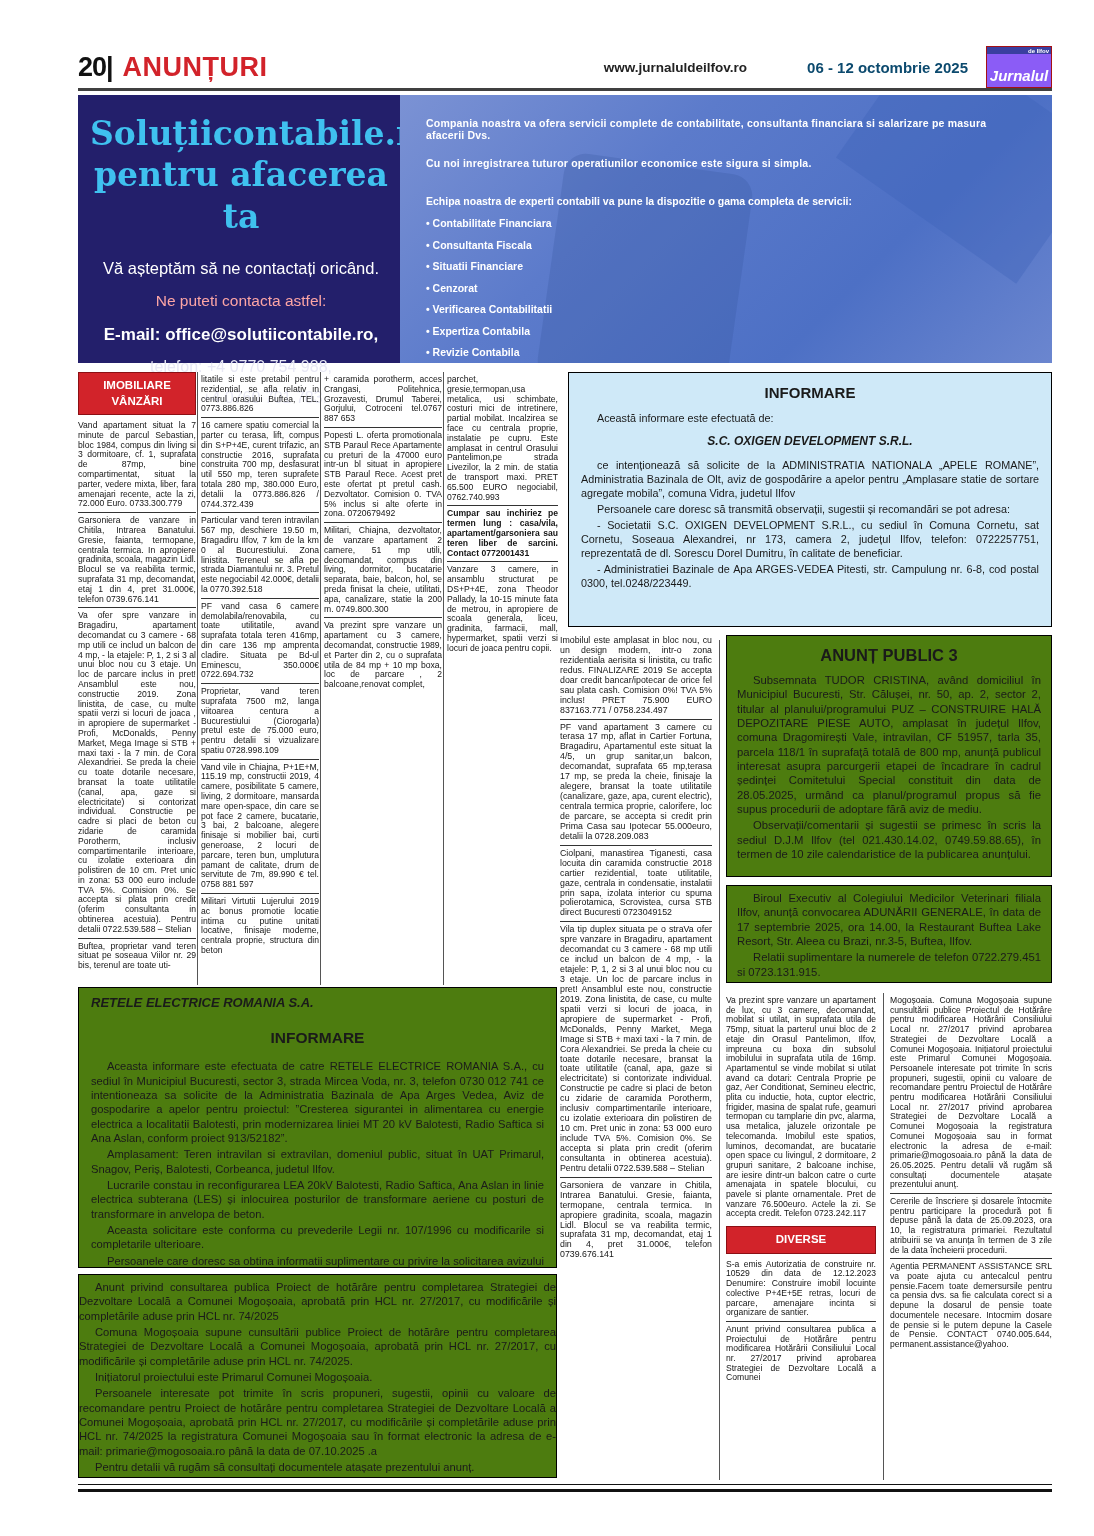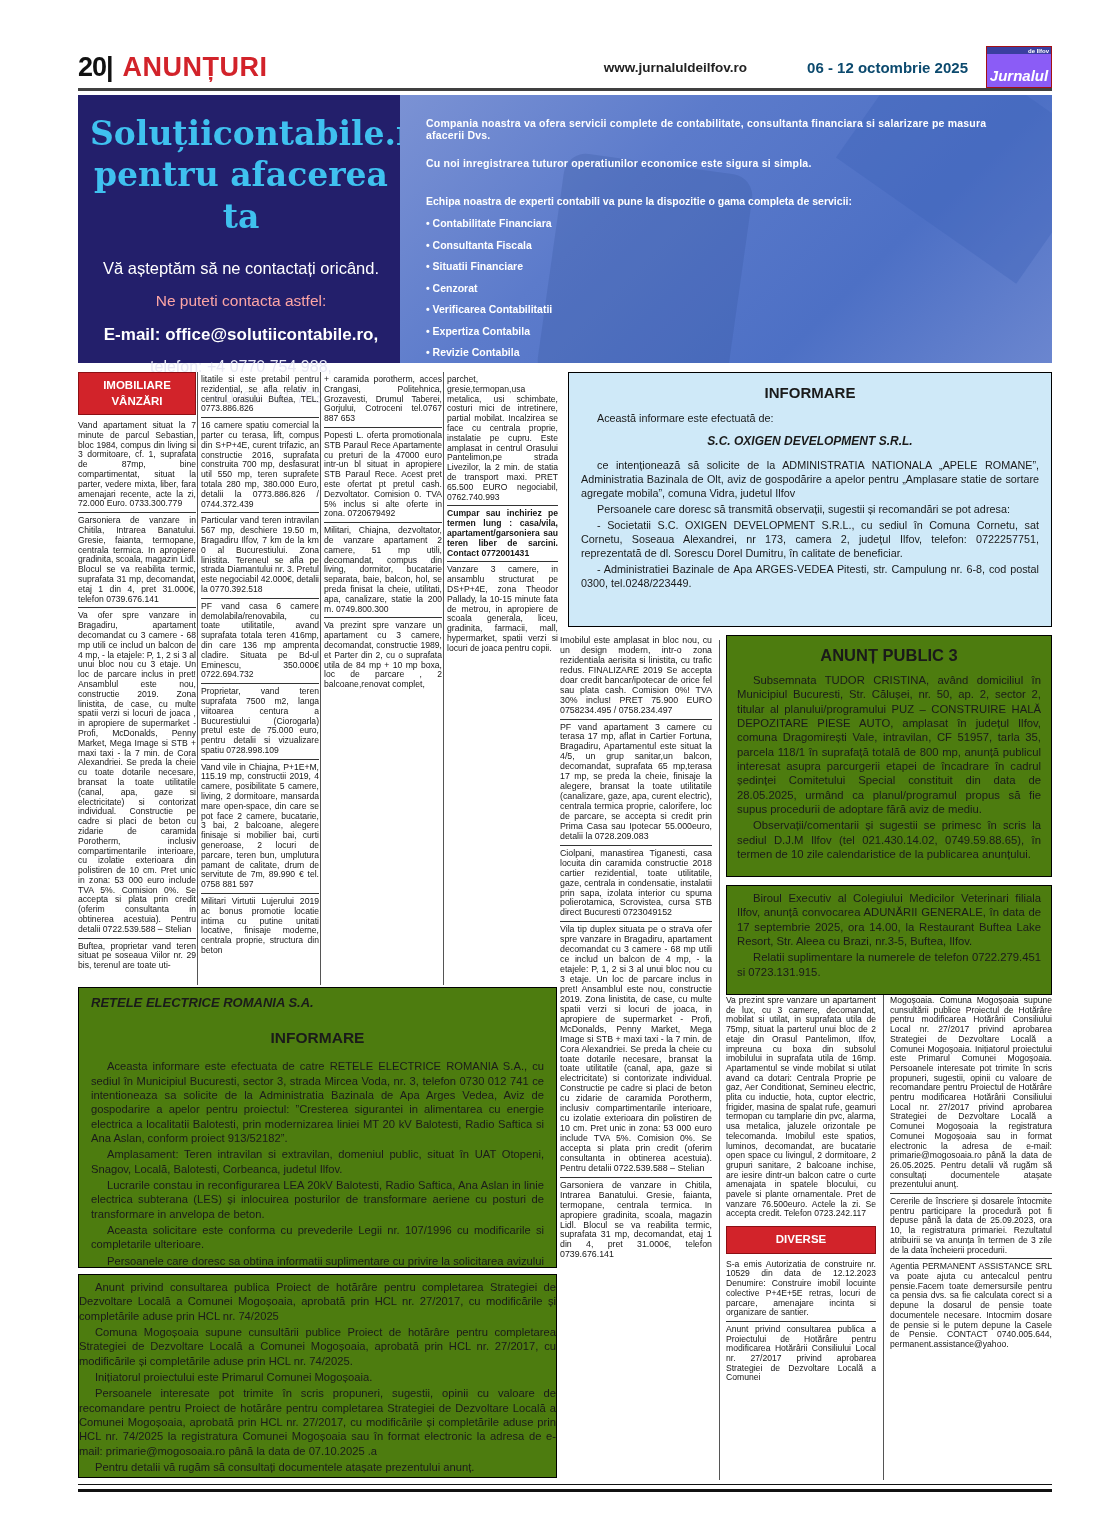--- a/index.html
+++ b/index.html
@@ -47,21 +47,21 @@
   .vline{width:1px;background:#555;}
   
   .bx{box-sizing:border-box;border:1.5px solid #000;background:#4d7c0f;}
   .bx p{margin:0 0 2px 0;text-align:justify;text-indent:16px;}
   .bx-title{font-weight:bold;text-align:center;}
   .oxigen{left:568px;top:372px;width:484px;height:255px;background:#cfe9f8;border:1px solid #000;padding:8px 12px;font-size:10.8px;line-height:1.3;}
   .oxigen .bx-title{font-size:15px;margin:2px 0 8px 0;}
   .s-subtitle{text-align:center !important;font-weight:bold;font-size:12px;text-indent:0 !important;margin:9px 0 !important;font-style:italic;}
   .anunt3{left:726px;top:635px;width:326px;height:242px;padding:7px 10px;font-size:11.3px;line-height:1.27;}
   .anunt3 .bx-title{font-size:16.5px;margin:2px 0 7px 0;}
-  .birou{left:726px;top:885px;width:326px;height:110px;padding:5px 10px;font-size:11.3px;line-height:1.27;overflow:hidden;}
+  .birou{left:726px;top:885px;width:326px;height:98px;padding:5px 10px;font-size:11.3px;line-height:1.27;overflow:hidden;}
   .retele{left:78px;top:987px;width:479px;height:281px;padding:5px 12px;font-size:11.2px;line-height:1.28;overflow:hidden;}
   .retele .company{font-weight:bold;font-style:italic;font-size:13px;margin:2px 0 16px 0;}
   .retele .bx-title{font-size:15.5px;margin:0 0 12px 0;}
   .mogo{left:78px;top:1274px;width:479px;height:204px;padding:5px 0;font-size:11.2px;line-height:1.28;overflow:hidden;}
   .bottom-rule{left:78px;top:1484px;width:974px;height:4px;border-top:1.5px solid #111;border-bottom:3.5px solid #111;}
 </style>
 </head>
 <body>
 
 <div class="abs header">
@@ -139,21 +139,21 @@
 </div>
 <div class="abs col c4">
   <div>
       <div class="ad">parchet, gresie,termopan,usa metalica, usi schimbate, costuri mici de intretinere, partial mobilat. Incalzirea se face cu centrala proprie, instalatie pe cupru. Este amplasat in centrul Orasului Pantelimon,pe strada Livezilor, la 2 min. de statia de transport maxi. PRET 65.500 EURO negociabil, 0762.740.993</div>
       <div class="ad s-bold">Cumpar sau inchiriez pe termen lung : casa/vila, apartament/garsoniera sau teren liber de sarcini. Contact 0772001431</div>
       <div class="ad">Vanzare 3 camere, in ansamblu structurat pe DS+P+4E, zona Theodor Pallady, la 10-15 minute fata de metrou, in apropiere de scoala generala, liceu, gradinita, farmacii, mall, hypermarket, spatii verzi si locuri de joaca pentru copii.</div>
     </div>
 </div>
 <div class="abs col c5">
   <div>
-      <div class="ad">Imobilul este amplasat in bloc nou, cu un design modern, intr-o zona rezidentiala aerisita si linistita, cu trafic redus. FINALIZARE 2019 Se accepta doar credit bancar/ipotecar de orice fel sau plata cash. Comision 0%! TVA 30% inclus! PRET 75.900 EURO 0758234.495 / 0758.234.497</div>
+      <div class="ad">Imobilul este amplasat in bloc nou, cu un design modern, intr-o zona rezidentiala aerisita si linistita, cu trafic redus. FINALIZARE 2019 Se accepta doar credit bancar/ipotecar de orice fel sau plata cash. Comision 0%! TVA 5% inclus! PRET 75.900 EURO 837163.771 / 0758.234.497</div>
       <div class="ad">PF vand apartament 3 camere cu terasa 17 mp, aflat in Cartier Fortuna, Bragadiru, Apartamentul este situat la 4/5, un grup sanitar,un balcon, decomandat, suprafata 65 mp,terasa 17 mp, se preda la cheie, finisaje la alegere, bransat la toate utilitatile (canalizare, gaze, apa, curent electric), centrala termica proprie, calorifere, loc de parcare, se accepta si credit prin Prima Casa sau Ipotecar 55.000euro, detalii la 0728.209.083</div>
       <div class="ad">Ciolpani, manastirea Tiganesti, casa locuita din caramida constructie 2018 cartier rezidential, toate utilitatile, gaze, centrala in condensatie, instalatii prin sapa, izolata interior cu spuma polierotamica, Scrovistea, cursa STB direct Bucuresti 0723049152</div>
       <div class="ad">Vila tip duplex situata pe o straVa ofer spre vanzare in Bragadiru, apartament decomandat cu 3 camere - 68 mp utili ce includ un balcon de 4 mp, - la etajele: P, 1, 2 si 3 al unui bloc nou cu 3 etaje. Un loc de parcare inclus in pret! Ansamblul este nou, constructie 2019. Zona linistita, de case, cu multe spatii verzi si locuri de joaca, in apropiere de supermarket - Profi, McDonalds, Penny Market, Mega Image si STB + maxi taxi - la 7 min. de Cora Alexandriei. Se preda la cheie cu toate dotarile necesare, bransat la toate utilitatile (canal, apa, gaze si electricitate) si contorizate individual. Constructie pe cadre si placi de beton cu zidarie de caramida Porotherm, inclusiv compartimentarile interioare, cu izolatie exterioara din polistiren de 10 cm. Pret unic in zona: 53 000 euro include TVA 5%. Comision 0%. Se accepta si plata prin credit (oferim consultanta in obtinerea acestuia). Pentru detalii 0722.539.588 – Stelian</div>
       <div class="ad">Garsoniera de vanzare in Chitila, Intrarea Banatului. Gresie, faianta, termopane, centrala termica. In apropiere gradinita, scoala, magazin Lidl. Blocul se va reabilita termic, suprafata 31 mp, decomandat, etaj 1 din 4, pret 31.000€, telefon 0739.676.141</div>
     </div>
 </div>
 <div class="abs col c6">
   <div>
       <div class="ad">Va prezint spre vanzare un apartament de lux, cu 3 camere, decomandat, mobilat si utilat, in suprafata utila de 75mp, situat la parterul unui bloc de 2 etaje din Orasul Pantelimon, Ilfov, impreuna cu boxa din subsolul imobilului in suprafata utila de 16mp. Apartamentul se vinde mobilat si utilat avand ca dotari: Centrala Proprie pe gaz, Aer Conditionat, Semineu electric, plita cu inductie, hota, cuptor electric, frigider, masina de spalat rufe, geamuri termopan cu tamplarie din pvc, alarma, usa metalica, jaluzele orizontale pe telecomanda. Imobilul este spatios, luminos, decomandat, are bucatarie open space cu livingul, 2 dormitoare, 2 grupuri sanitare, 2 balcoane inchise, are iesire dintr-un balcon catre o curte amenajata in spatele blocului, cu pavele si plante ornamentale. Pret de vanzare 76.500euro. Actele la zi. Se accepta credit. Telefon 0723.242.117</div>
     </div>
@@ -204,21 +204,21 @@
       <p>Biroul Executiv al Colegiului Medicilor Veterinari filiala Ilfov, anunță convocarea ADUNĂRII GENERALE, în data de 17 septembrie 2025, ora 14.00, la Restaurant Buftea Lake Resort, Str. Aleea cu Brazi, nr.3-5, Buftea, Ilfov.</p>
       <p>Relatii suplimentare la numerele de telefon 0722.279.451 si 0723.131.915.</p>
     </div>
 </div>
 
 <div class="abs bx retele">
   <div class="company">RETELE ELECTRICE ROMANIA S.A.</div>
   <div class="bx-title">INFORMARE</div>
   <div>
       <p>Aceasta informare este efectuata de catre RETELE ELECTRICE ROMANIA S.A., cu sediul în Municipiul Bucuresti, sector 3, strada Mircea Voda, nr. 3, telefon 0730 012 741 ce intentioneaza sa solicite de la Administratia Bazinala de Apa Arges Vedea, Aviz de gospodarire a apelor pentru proiectul: ”Cresterea sigurantei in alimentarea cu energie electrica a localitatii Balotesti, prin modernizarea liniei MT 20 kV Balotesti, Radio Saftica si Ana Aslan, conform proiect 913/52182”.</p>
-      <p>Amplasament: Teren intravilan si extravilan, domeniul public, situat în UAT Otopeni, Snagov, Locală, Balotesti, Corbeanca, judetul Ilfov.</p>
+      <p>Amplasament: Teren intravilan si extravilan, domeniul public, situat în UAT Primarul, Snagov, Periș, Balotesti, Corbeanca, judetul Ilfov.</p>
       <p>Lucrarile constau in reconfigurarea LEA 20kV Balotesti, Radio Saftica, Ana Aslan in linie electrica subterana (LES) și inlocuirea posturilor de transformare aeriene cu posturi de transformare in anvelopa de beton.</p>
       <p>Aceasta solicitare este conforma cu prevederile Legii nr. 107/1996 cu modificarile si completarile ulterioare.</p>
       <p>Persoanele care doresc sa obtina informatii suplimentare cu privire la solicitarea avizului de gospodarire a apelor pot contacta solicitantul de aviz la adresa mentionata, sau la sediul A.B.A. Arges Vedea, str.  Campulung nr. 6-8 , Pitesti, jud. Arges.</p>
     </div>
 </div>
 
 <div class="abs bx mogo">
   <div>
       <p>Anunt privind consultarea publica Proiect de hotărâre pentru completarea Strategiei de Dezvoltare Locală a Comunei Mogoșoaia, aprobată prin HCL nr. 27/2017, cu modificările și completările aduse prin HCL nr. 74/2025</p>
       <p>Comuna Mogoșoaia supune cunsultării publice Proiect de hotărâre pentru completarea Strategiei de Dezvoltare Locală a Comunei Mogoșoaia, aprobată prin HCL nr. 27/2017, cu modificările și completările aduse prin HCL nr. 74/2025.</p>

